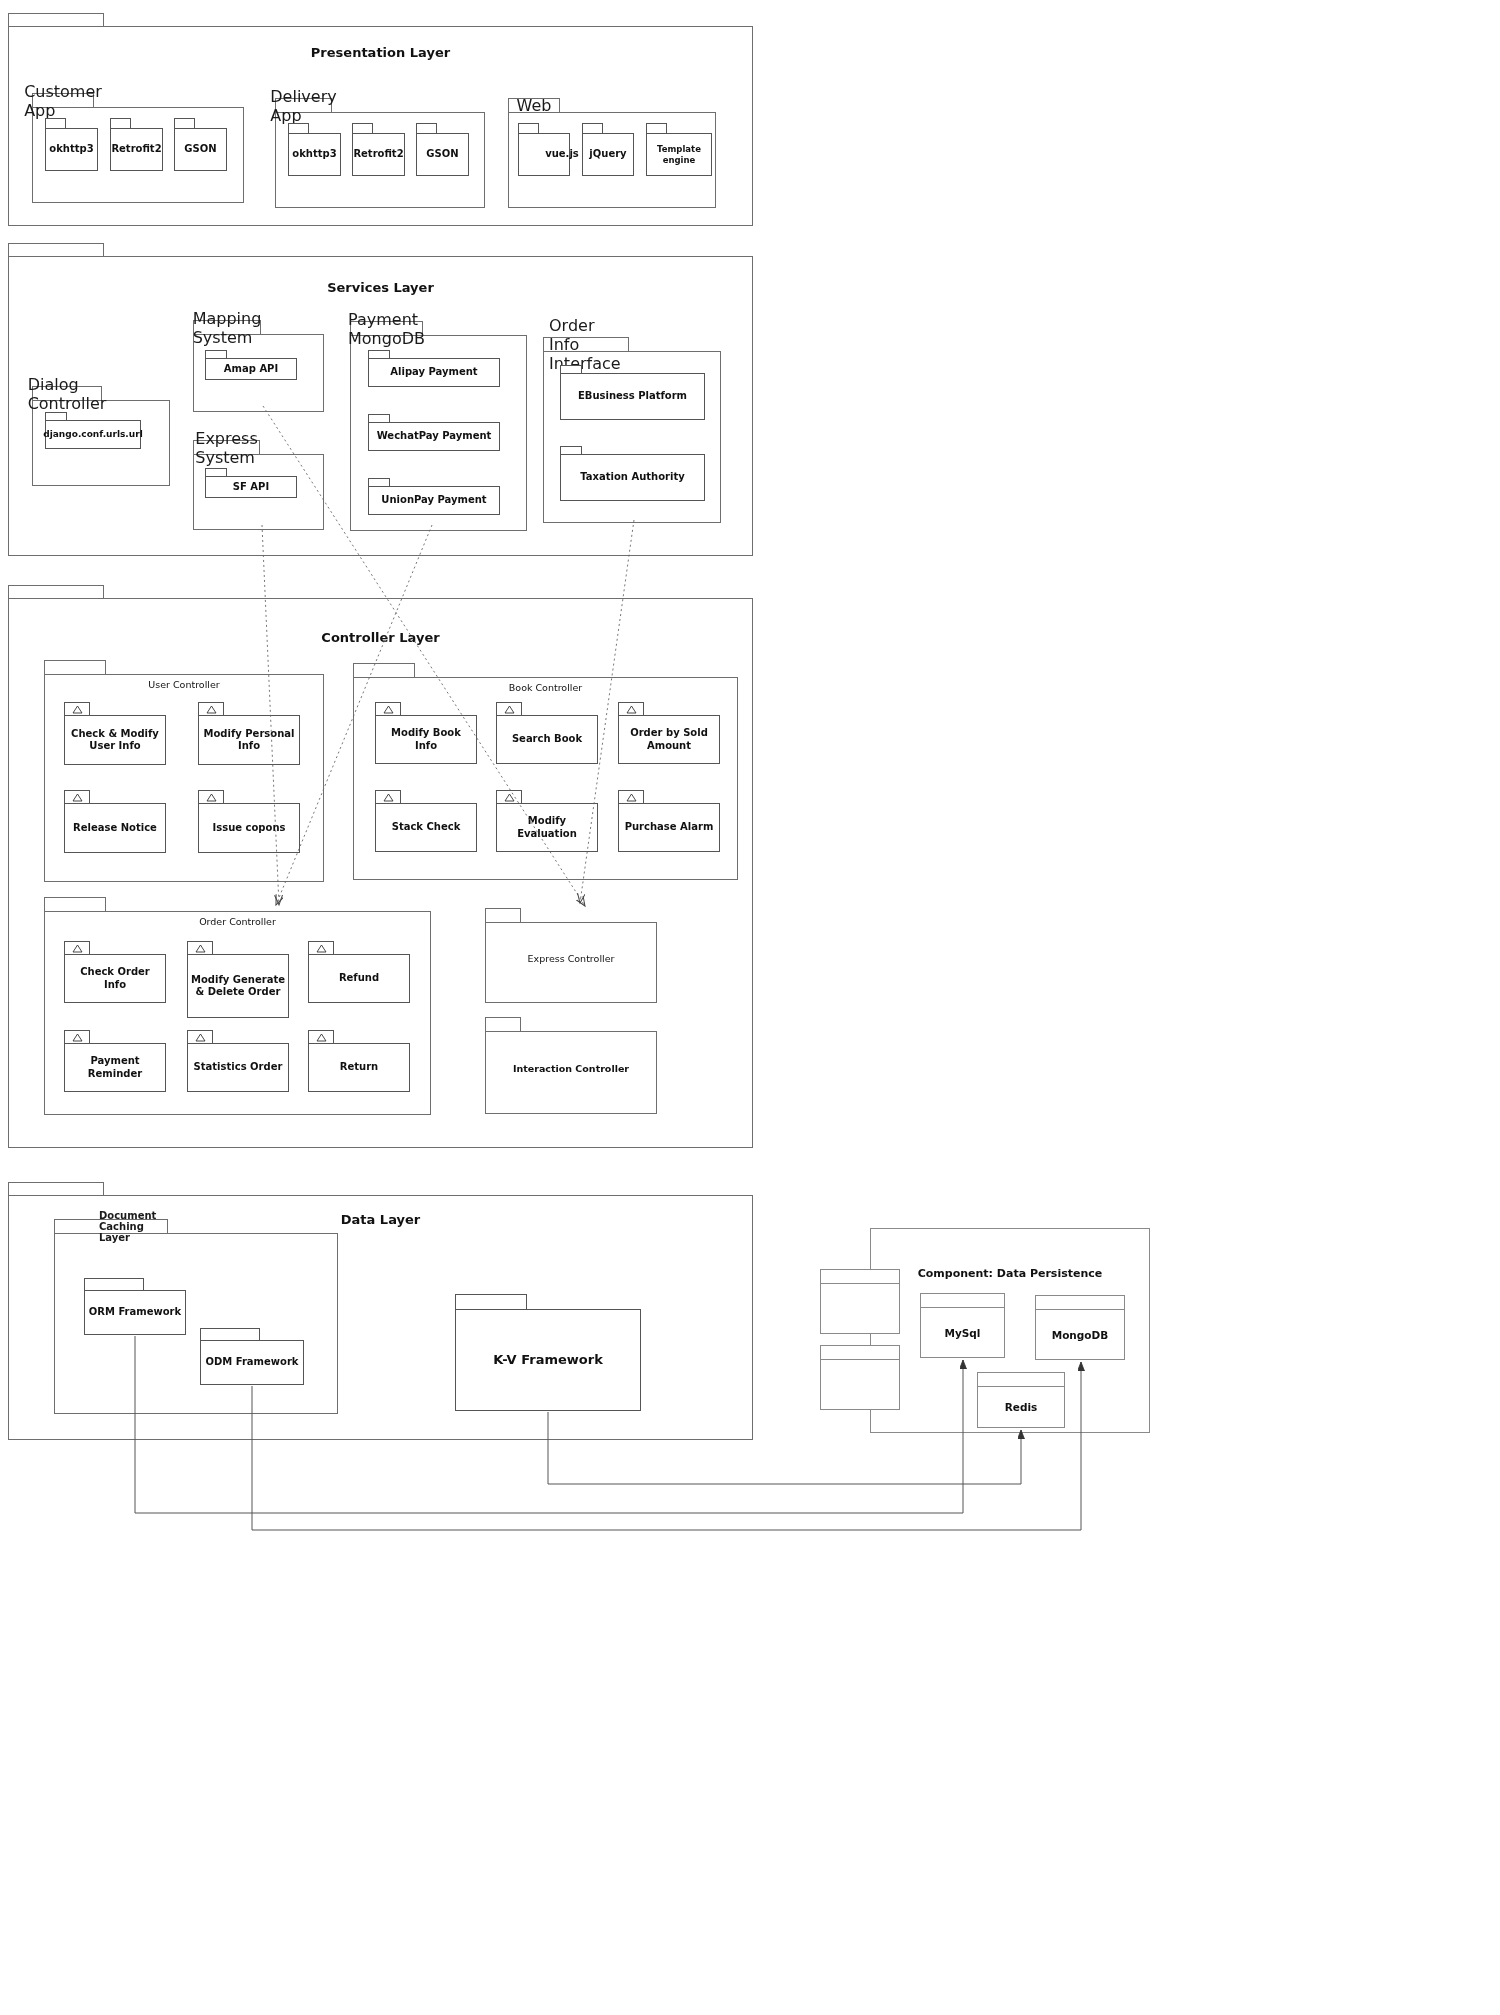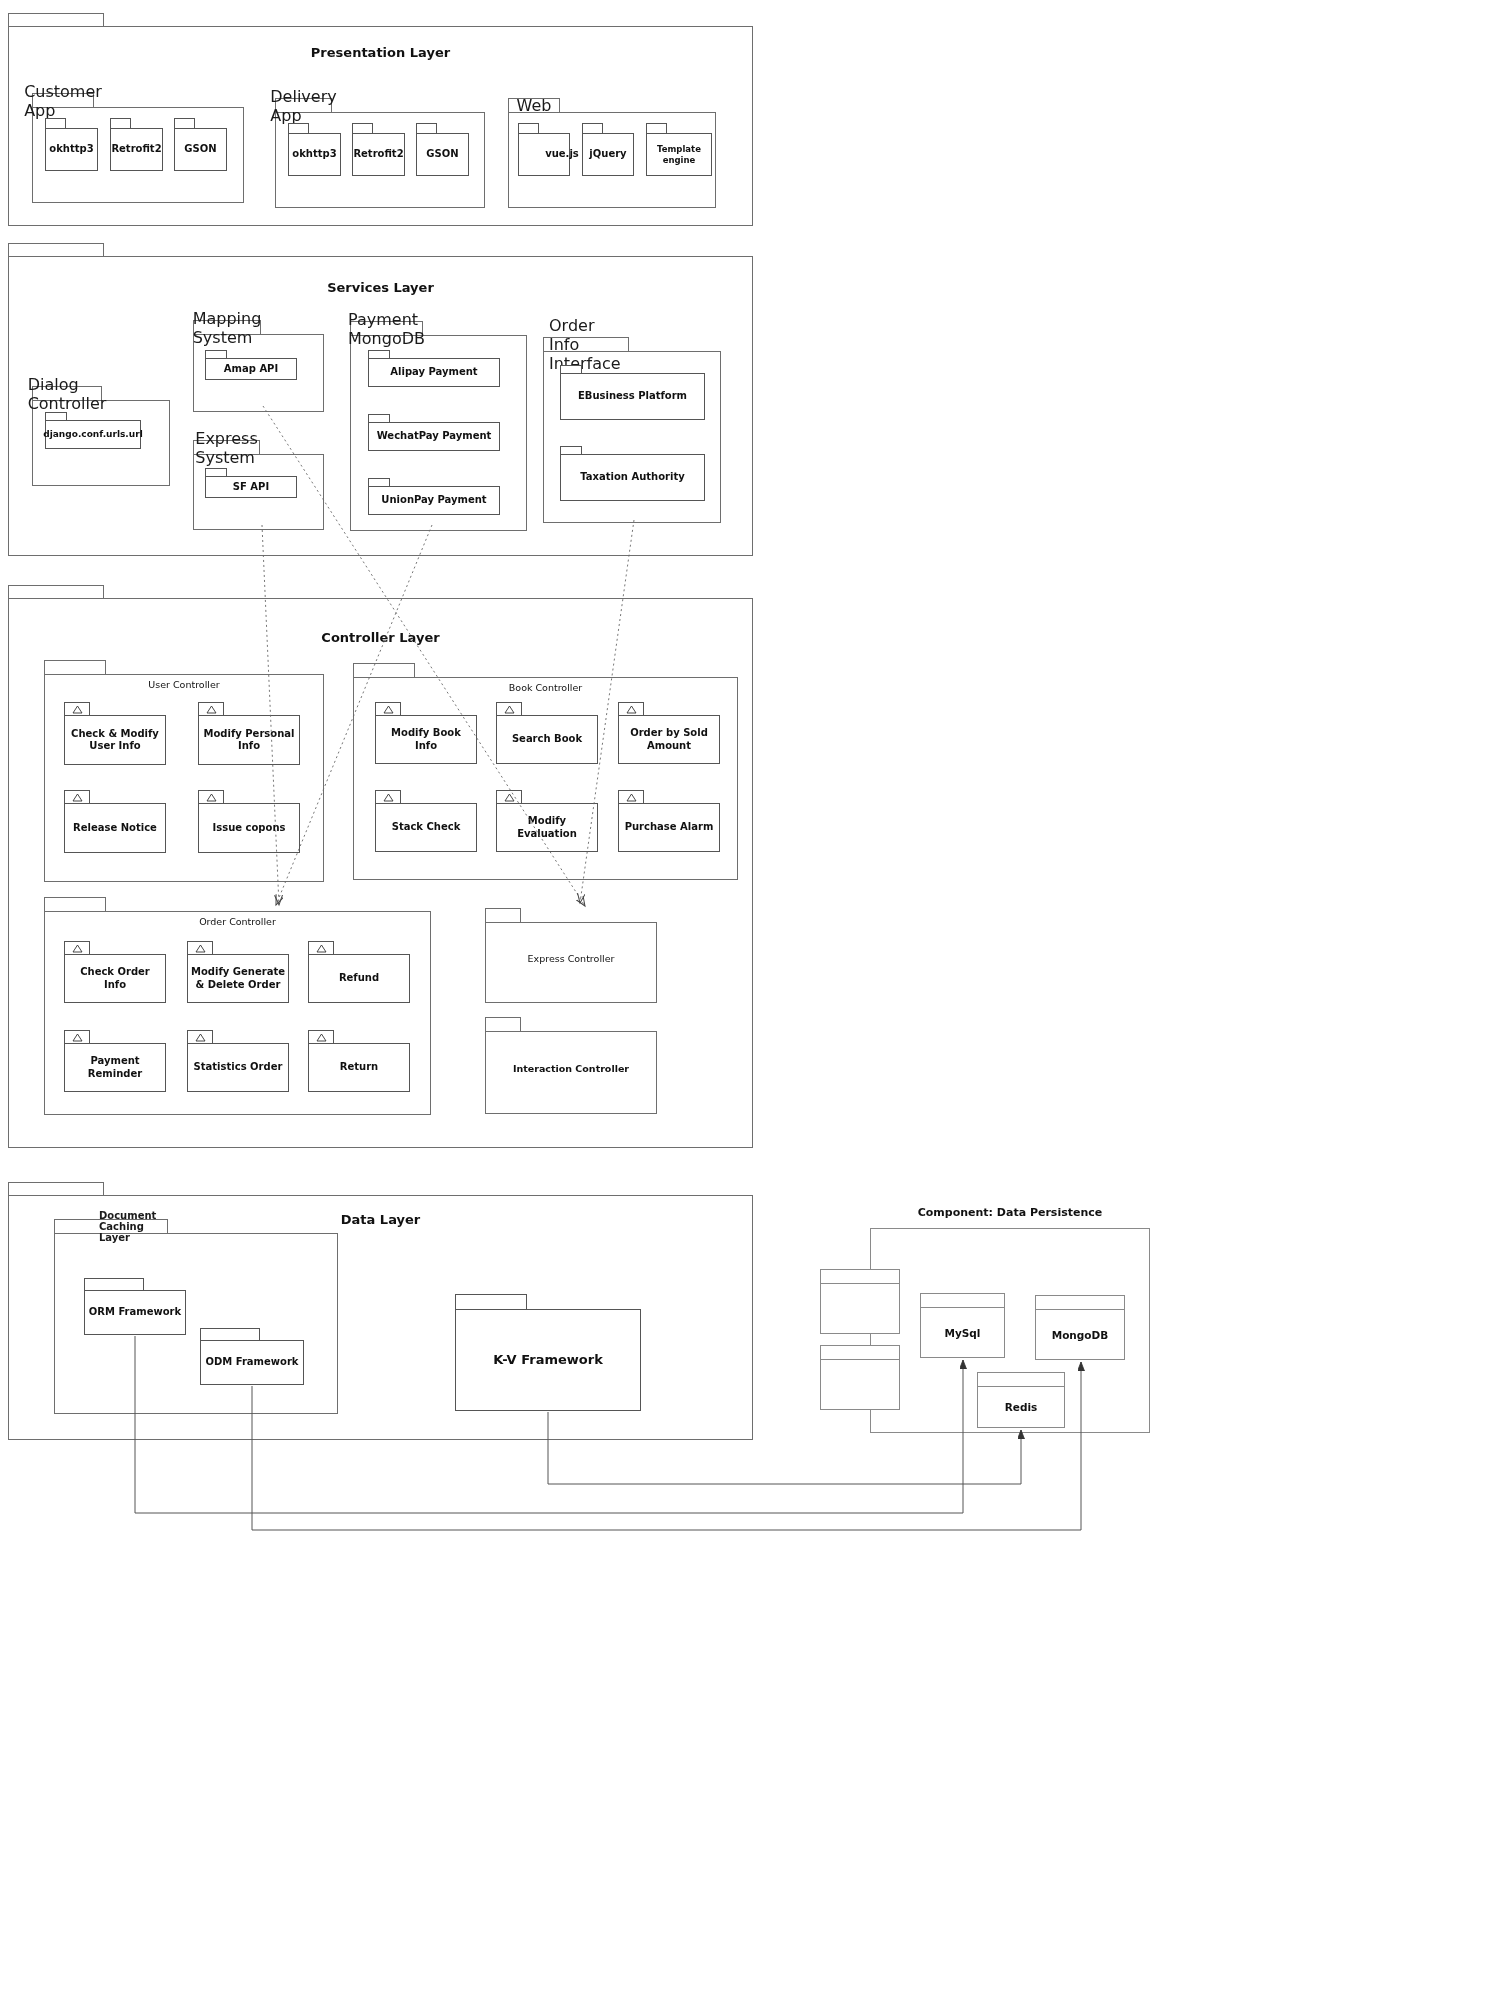--- a/index.html
+++ b/index.html
@@ -359,21 +359,21 @@
     <div class="nbody" style="top:13px;height:49px;">
       <span>Check Order Info</span>
       </div>
   </div>
   <div class="leaf" style="left:187px;top:941px;width:102px;height:62px;">
     <div class="ntab" style="width:26px;height:14px;">
       <svg class="triangle" width="11" height="9" viewBox="0 0 11 9">
           <polygon points="5.5,1 10,8 1,8" fill="none" stroke="#333" stroke-width="0.9"></polygon>
         </svg>
     </div>
-    <div class="nbody" style="top:13px;height:49px;">
+    <div class="nbody" style="top:13px;height:64px;">
       <span>Modify Generate &amp; Delete Order</span>
       </div>
   </div>
   <div class="leaf" style="left:308px;top:941px;width:102px;height:62px;">
     <div class="ntab" style="width:26px;height:14px;">
       <svg class="triangle" width="11" height="9" viewBox="0 0 11 9">
           <polygon points="5.5,1 10,8 1,8" fill="none" stroke="#333" stroke-width="0.9"></polygon>
         </svg>
     </div>
     <div class="nbody" style="top:13px;height:49px;">
@@ -448,21 +448,21 @@
   </div>
 
   <div class="leaf" style="left:455px;top:1294px;width:186px;height:117px;">
     <div class="ntab" style="width:72px;height:16px;"></div>
     <div class="nbody" style="top:15px;height:102px;">
       <span style="font-size:13px;">K-V Framework</span>
       </div>
   </div>
 
   <div class="rect" style="left:870px;top:1228px;width:280px;height:205px;border-color:#8a8a8a;background:transparent;"></div>
-  <div class="bigtitle" style="left:870px;top:1206px;width:280px;text-align:center;">Component: Data Persistence</div>
+  <div class="bigtitle" style="left:870px;top:1267px;width:280px;text-align:center;">Component: Data Persistence</div>
 
   <div class="cbox" style="left:820px;top:1269px;width:80px;height:65px;">
     <div class="chead"></div>
     <div class="cname"></div>
   </div>
   <div class="cbox" style="left:820px;top:1345px;width:80px;height:65px;">
     <div class="chead"></div>
     <div class="cname"></div>
   </div>
   <div class="cbox" style="left:920px;top:1293px;width:85px;height:65px;">

